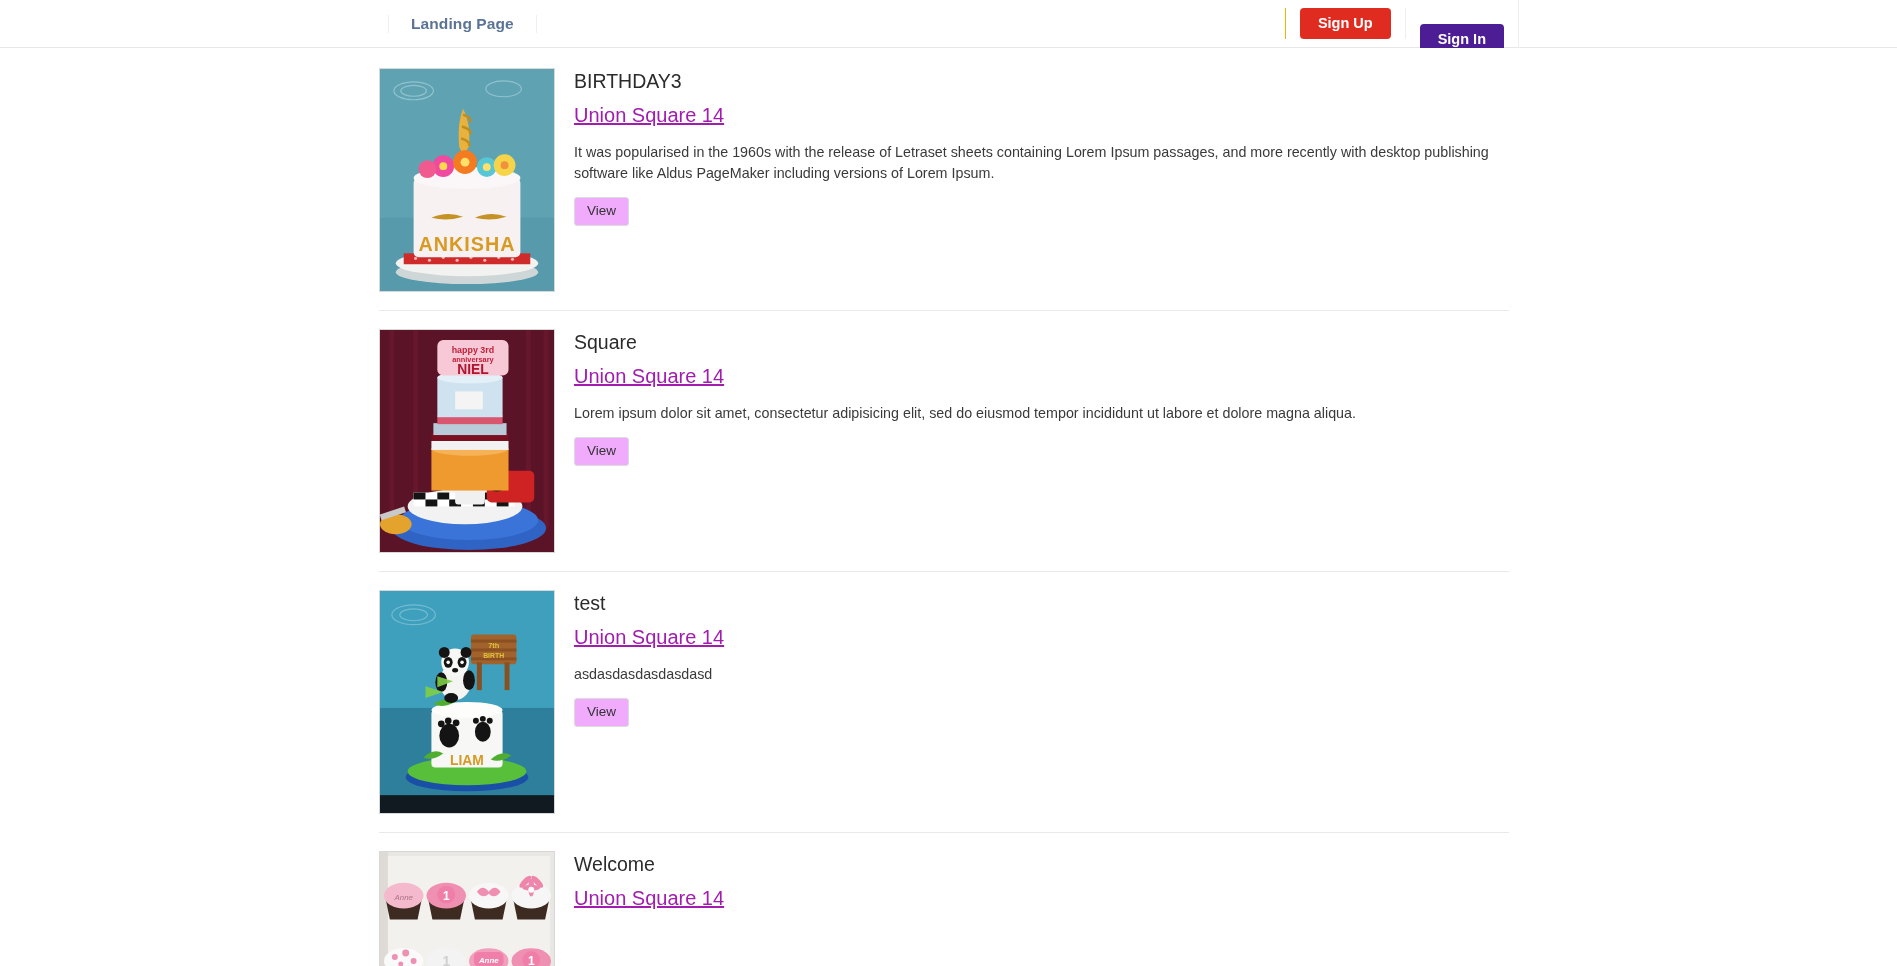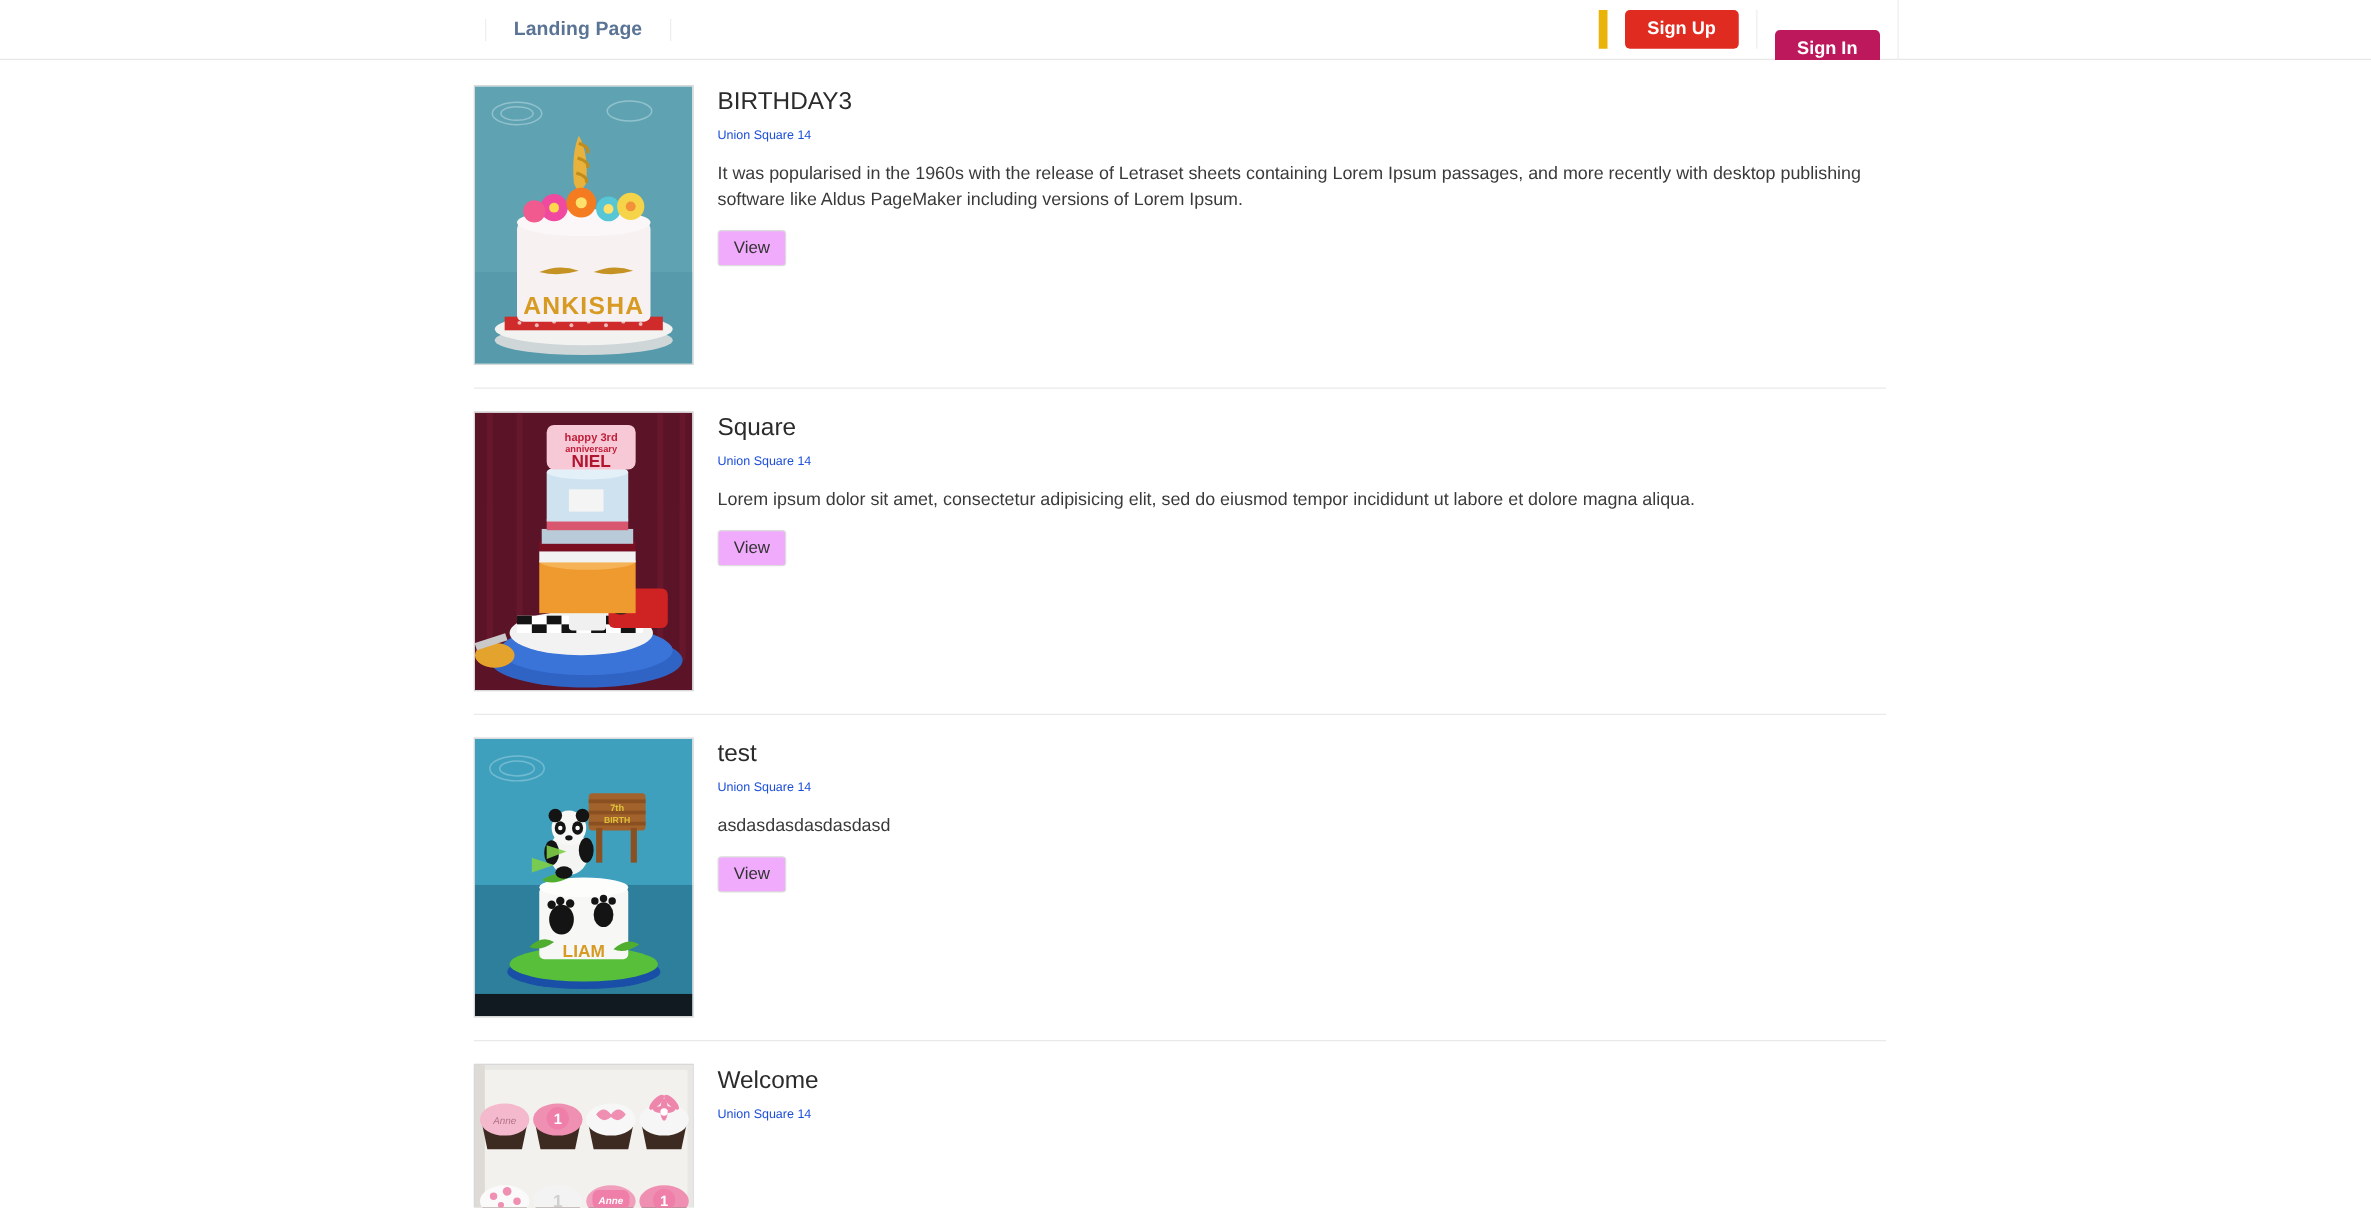--- a/index.html
+++ b/index.html
@@ -40,35 +40,35 @@
   .nav-actions {
     display: flex; align-items: center;
     gap: 0;
   }
   .btn-cell {
     display: flex; align-items: center; justify-content: center;
     padding: 0 14px;
     height: 100%;
     border-right: 1px solid #eceef0;
   }
-  .btn-cell:first-child { border-left: 7px solid #eab308; }
+  .btn-cell:first-child { border-left: 1px solid #eab308; }
   .btn-nav {
     border: none;
     border-radius: 4px;
     color: #ffffff;
     font-family: "Liberation Sans", sans-serif;
     font-size: 14.5px;
     font-weight: 700;
     padding: 8px 18px;
     cursor: pointer;
     line-height: 1.1;
     white-space: nowrap;
   }
   .btn-signup { background: #e02b20; }
-  .btn-signin { background: #be185d; margin-top: 32px; }
+  .btn-signin { background: #4c1d95; margin-top: 32px; }
   .nav-right-spacer { flex: 0 0 auto; width: 378px; }
 
   
   .page {
     position: relative;
     width: 100%;
     height: 918px;
     background: #ffffff;
   }
   .container {
@@ -110,23 +110,24 @@
   .row-body { flex: 1 1 auto; padding-top: 2px; min-width: 0; }
   .row-title {
     margin: 0 0 9px 0;
     font-size: 19.5px;
     font-weight: 400;
     color: #2b2b2b;
     line-height: 1.2;
   }
   .row-sub {
     margin: 0 0 14px 0;
-    font-size: 10px;
-    color: #1d4ed8;
+    font-size: 20px;
+    color: #a21caf;
     line-height: 1.3;
+    text-decoration: underline;
   }
   .row-desc {
     margin: 0 0 13px 0;
     font-size: 14.3px;
     color: #3a3a3a;
     line-height: 1.46;
     max-width: 940px;
   }
   .btn-view {
     display: inline-block;

